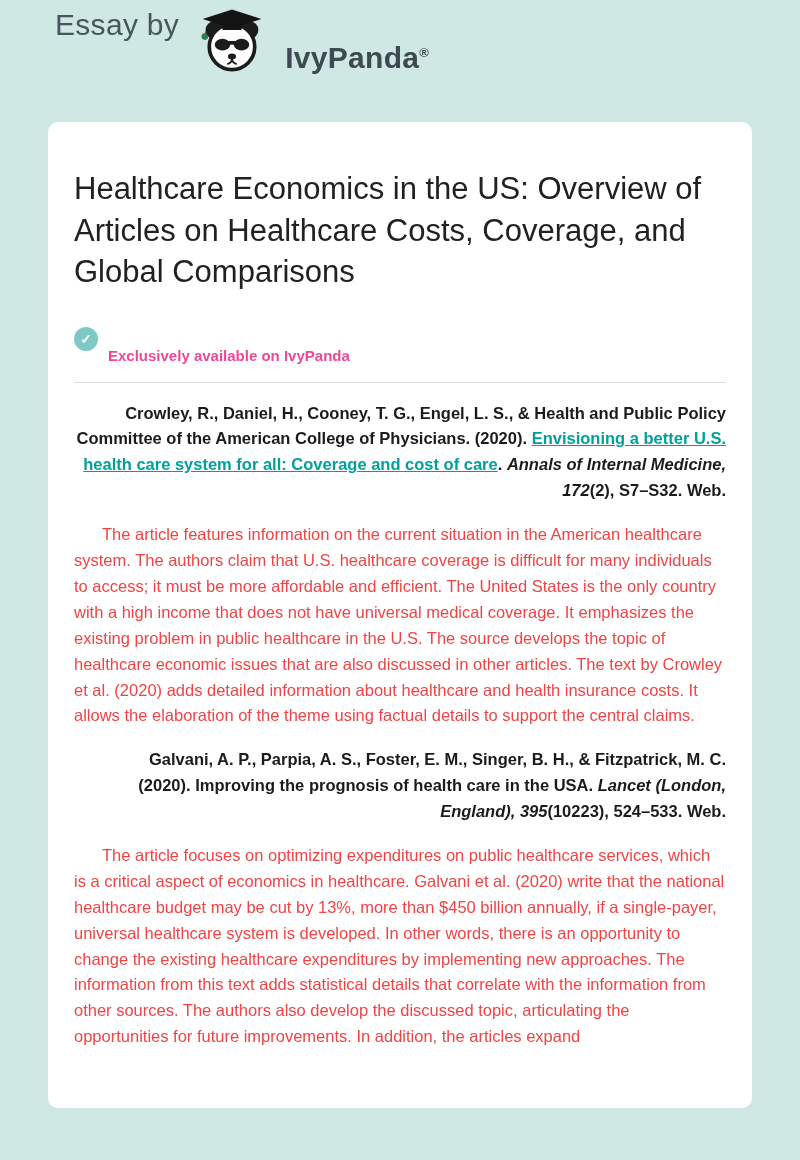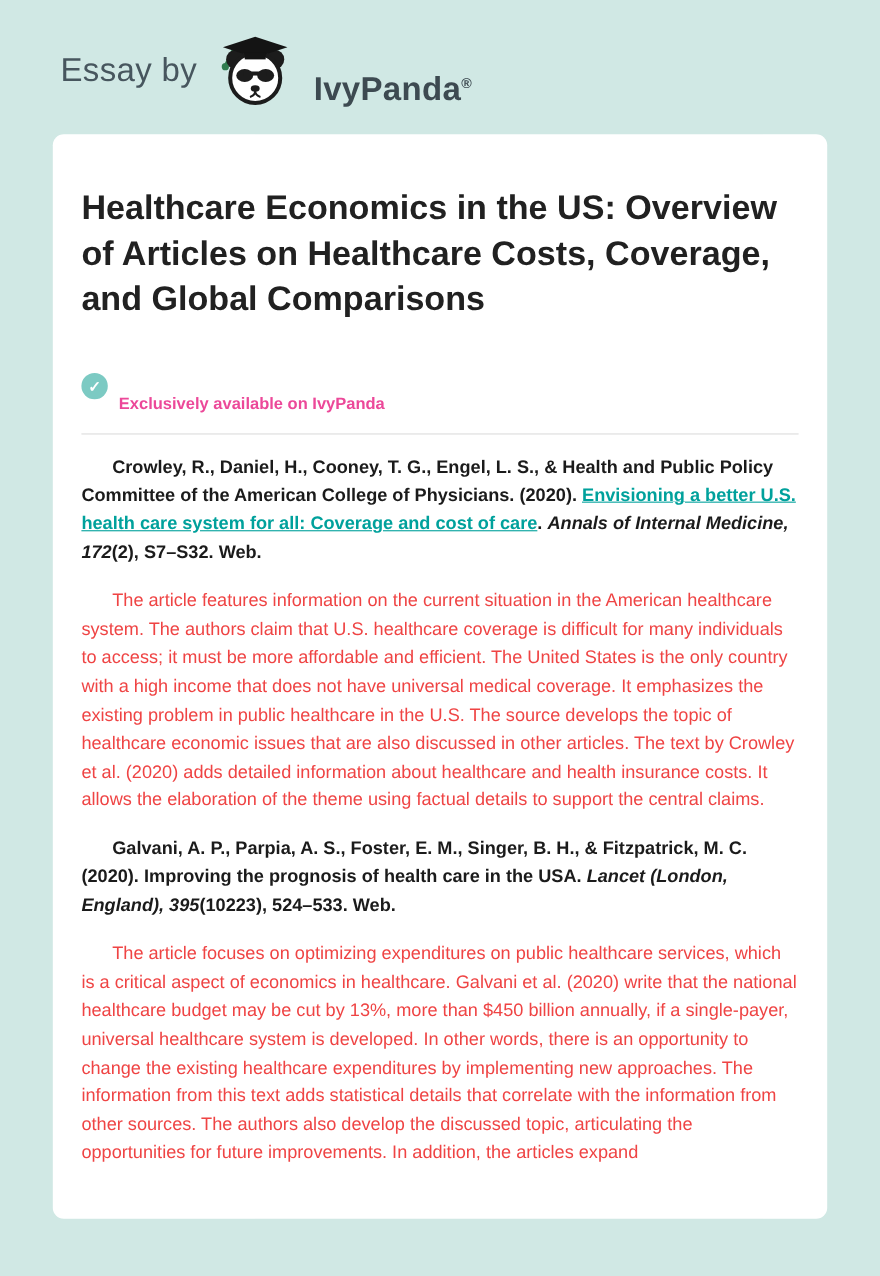--- a/index.html
+++ b/index.html
@@ -5,21 +5,21 @@
   * { margin:0; padding:0; box-sizing:border-box; }
   html,body { width:800px; height:1160px; }
   body {
     background:#d0e8e4;
     font-family:"Liberation Sans", sans-serif;
     overflow:hidden;
   }
   .site-header {
     height:122px;
     display:flex;
-    align-items:center;
+    align-items:flex-start;
     gap:12px;
     padding-left:55px;
     padding-top:8px;
   }
   .essay-by {
     font-size:30px;
     color:#47565e;
     letter-spacing:.3px;
   }
   .logo { display:block; margin:0 4px; }
@@ -36,36 +36,36 @@
     height:986px;
     margin:0 48px;
     background:#ffffff;
     border-radius:10px;
     padding:46px 26px 40px 26px;
     overflow:hidden;
   }
   h1.title {
     font-size:31px;
     line-height:1.34;
-    font-weight:bold;
+    font-weight:normal;
     color:#212121;
-    margin-bottom:34px;
+    margin-bottom:22px;
   }
   .badge { display:flex; align-items:center; gap:10px; margin-bottom:18px; }
   .badge .check {
     width:24px; height:24px; border-radius:50%;
     background:#7ccac3; color:#fff;
     display:flex; align-items:center; justify-content:center;
     font-size:14px; font-weight:bold;
     flex:0 0 auto;
   }
   .badge .label { font-size:15px; font-weight:bold; color:#ec4899;margin-top:32px; }
   hr.divider { border:none; border-top:1px solid #dcdcdc; margin:0; }
   p { font-size:16.5px; line-height:1.57; color:#ef4444; text-indent:28px; margin-top:18px; }
-  p.citation { font-weight:bold; color:#1b1b1b; }
+  p.citation { font-weight:bold; color:#1b1b1b;text-align:right; }
   .it { font-style:italic; }
   a.link { color:#00a19c; font-weight:bold; text-decoration:underline; cursor:pointer; }
 </style>
 </head>
 <body>
 
 <header class="site-header">
   <span class="essay-by">Essay by</span>
   <span>
     <svg class="logo" width="74" height="66" viewBox="0 0 100 90" xmlns="http://www.w3.org/2000/svg">

